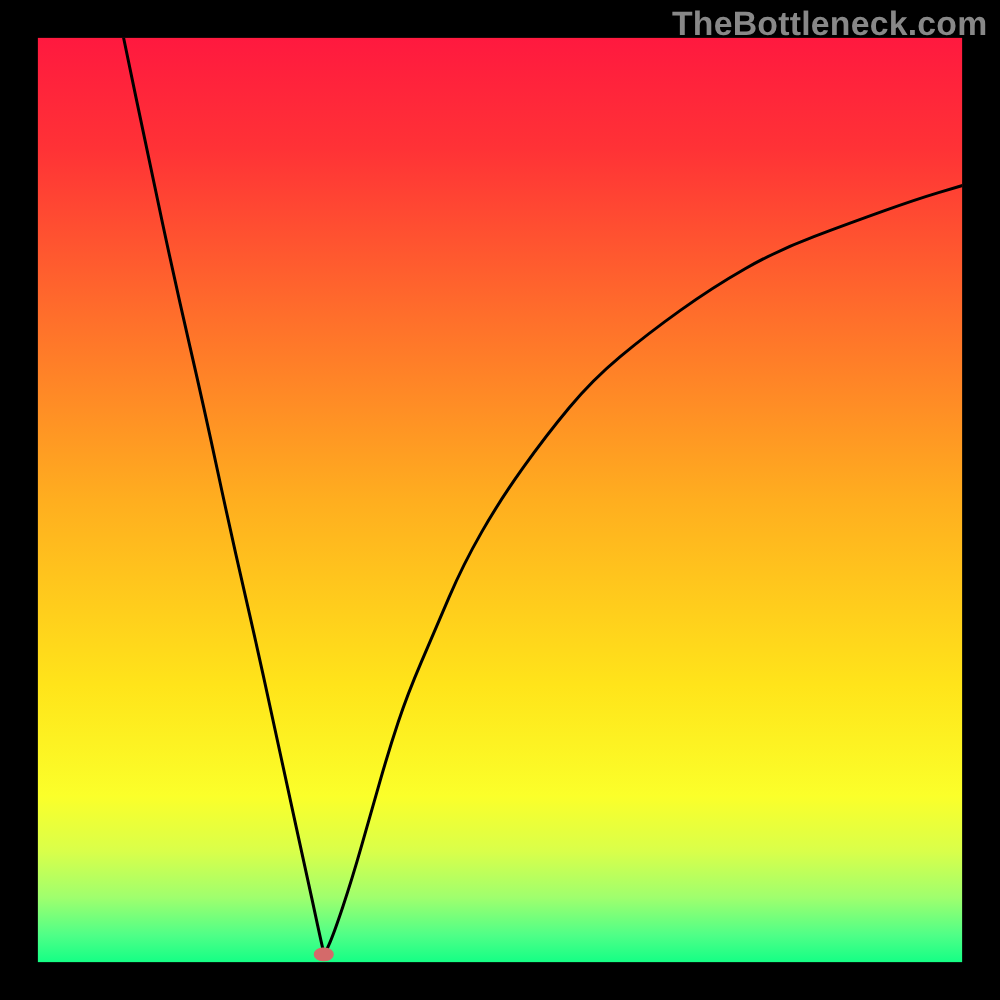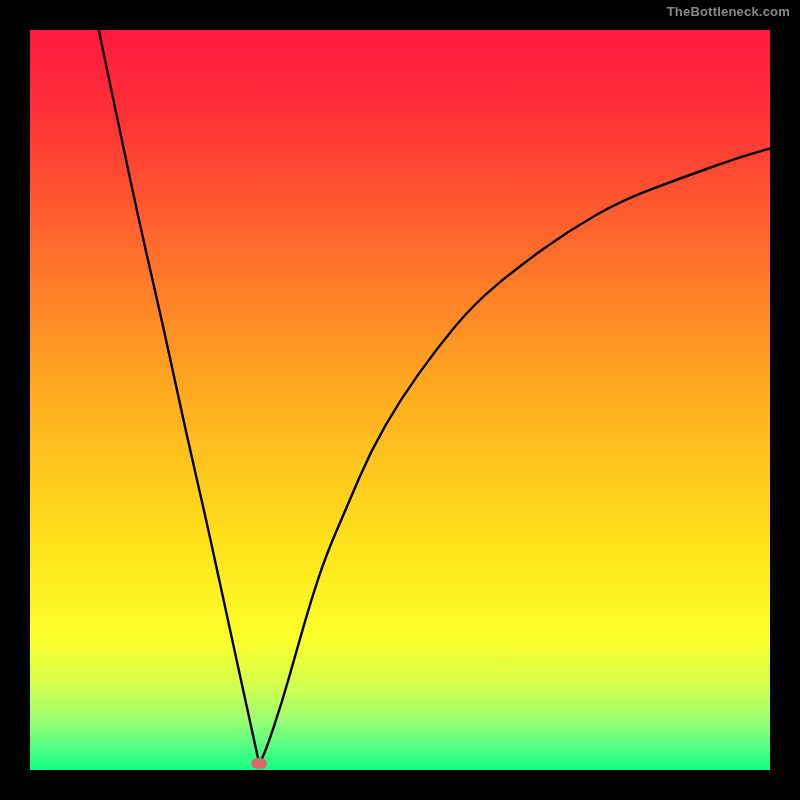--- a/index.html
+++ b/index.html
@@ -15,21 +15,21 @@
     position: relative;
     width: 800px;
     height: 800px;
     background: #000;
   }
   .watermark {
     position: absolute;
     top: 4px;
     right: 10px;
     color: #888;
-    font-size: 13px;
+    font-size: 27px;
     font-weight: 600;
     letter-spacing: 0.2px;
     z-index: 10;
   }
   .plot-area {
     position: absolute;
     left: 30px;
     top: 30px;
     width: 740px;
     height: 740px;

